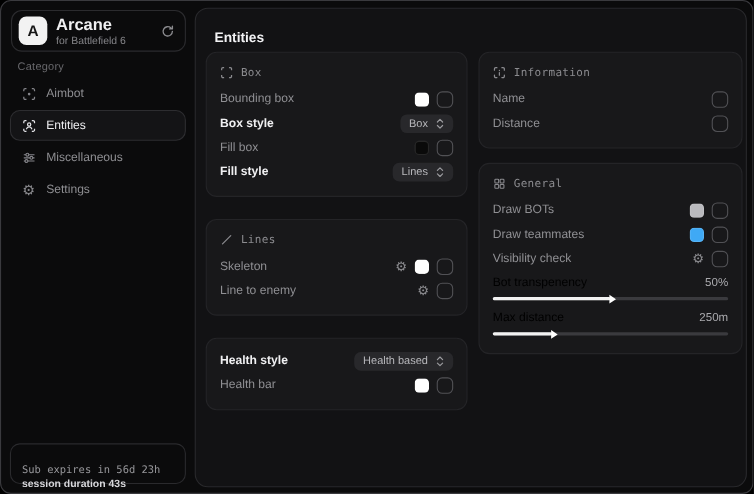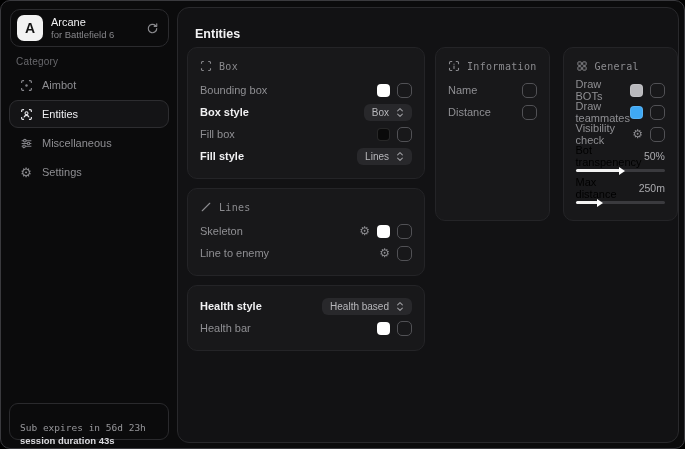--- a/index.html
+++ b/index.html
@@ -24,21 +24,21 @@
     position:absolute; left:9px; top:8px; width:159px; height:38px;
     border:1px solid #2b2b2e; border-radius:10px;
     display:flex; align-items:center; gap:8px; padding:0 9px 0 6px;
   }
   .logo {
     width:26px; height:26px; border-radius:7px; background:#f2f2f2;
     color:#141414; font-weight:bold; font-size:14px;
     display:flex; align-items:center; justify-content:center;
   }
   .brand-text { display:flex; flex-direction:column; gap:1px; }
-  .brand-name { font-size:11px; font-weight:normal; color:#f0f0f2; }
+  .brand-name { font-size:15px; font-weight:bold; color:#f0f0f2; }
   .brand-sub { font-size:9.5px; color:#86868a; }
   .brand-action { margin-left:auto; display:flex; cursor:pointer; }
   .category-label {
     position:absolute; left:15px; top:55px;
     font-size:10px; color:#68686c; letter-spacing:.2px;
   }
   .nav { position:absolute; left:8px; right:8px; top:70px; display:flex; flex-direction:column; gap:1px; }
   .nav-item {
     height:28px; display:flex; align-items:center; gap:9px;
     padding:0 9px; border-radius:9px; border:1px solid transparent;
@@ -53,22 +53,22 @@
     display:flex; flex-direction:column; justify-content:center; gap:2px; padding:0 10px;
   }
   .footer-line1 { font-family:"DejaVu Sans Mono", monospace; font-size:9.5px; color:#97979b;margin-top:24px; }
   .footer-line2 { font-size:9.5px; font-weight:600; color:#d9d9dd; }
   
   .panel {
     position:absolute; left:176px; top:6px; width:502px; height:436px;
     background:#121214; border:1px solid #29292c; border-radius:12px;
   }
   .panel-title { position:absolute; left:17px; top:19px; font-size:12.5px; font-weight:bold; color:#f2f2f4; }
-  .col-left  { position:absolute; left:9px;  top:39px; width:238px; display:flex; flex-direction:column; gap:9px; }
-  .col-right { position:absolute; left:257px; top:39px; width:240px; display:flex; gap:13px; }
+  .col-left  { position:absolute; left:9px;  top:39px; width:238px; display:flex; flex-direction:column; gap:20px; }
+  .col-right { position:absolute; left:257px; top:39px; width:240px; display:flex; flex-direction:column; gap:13px; }
   .card {
     background:#18181a; border:1px solid #242427; border-radius:10px;
     padding:9px 12px 11px;
   }
   .card-header {
     display:flex; align-items:center; gap:7px;
     font-family:"DejaVu Sans Mono", monospace;
     font-size:10px; color:#8b8b8f; letter-spacing:.3px;
     margin:3px 0 7px;
   }

